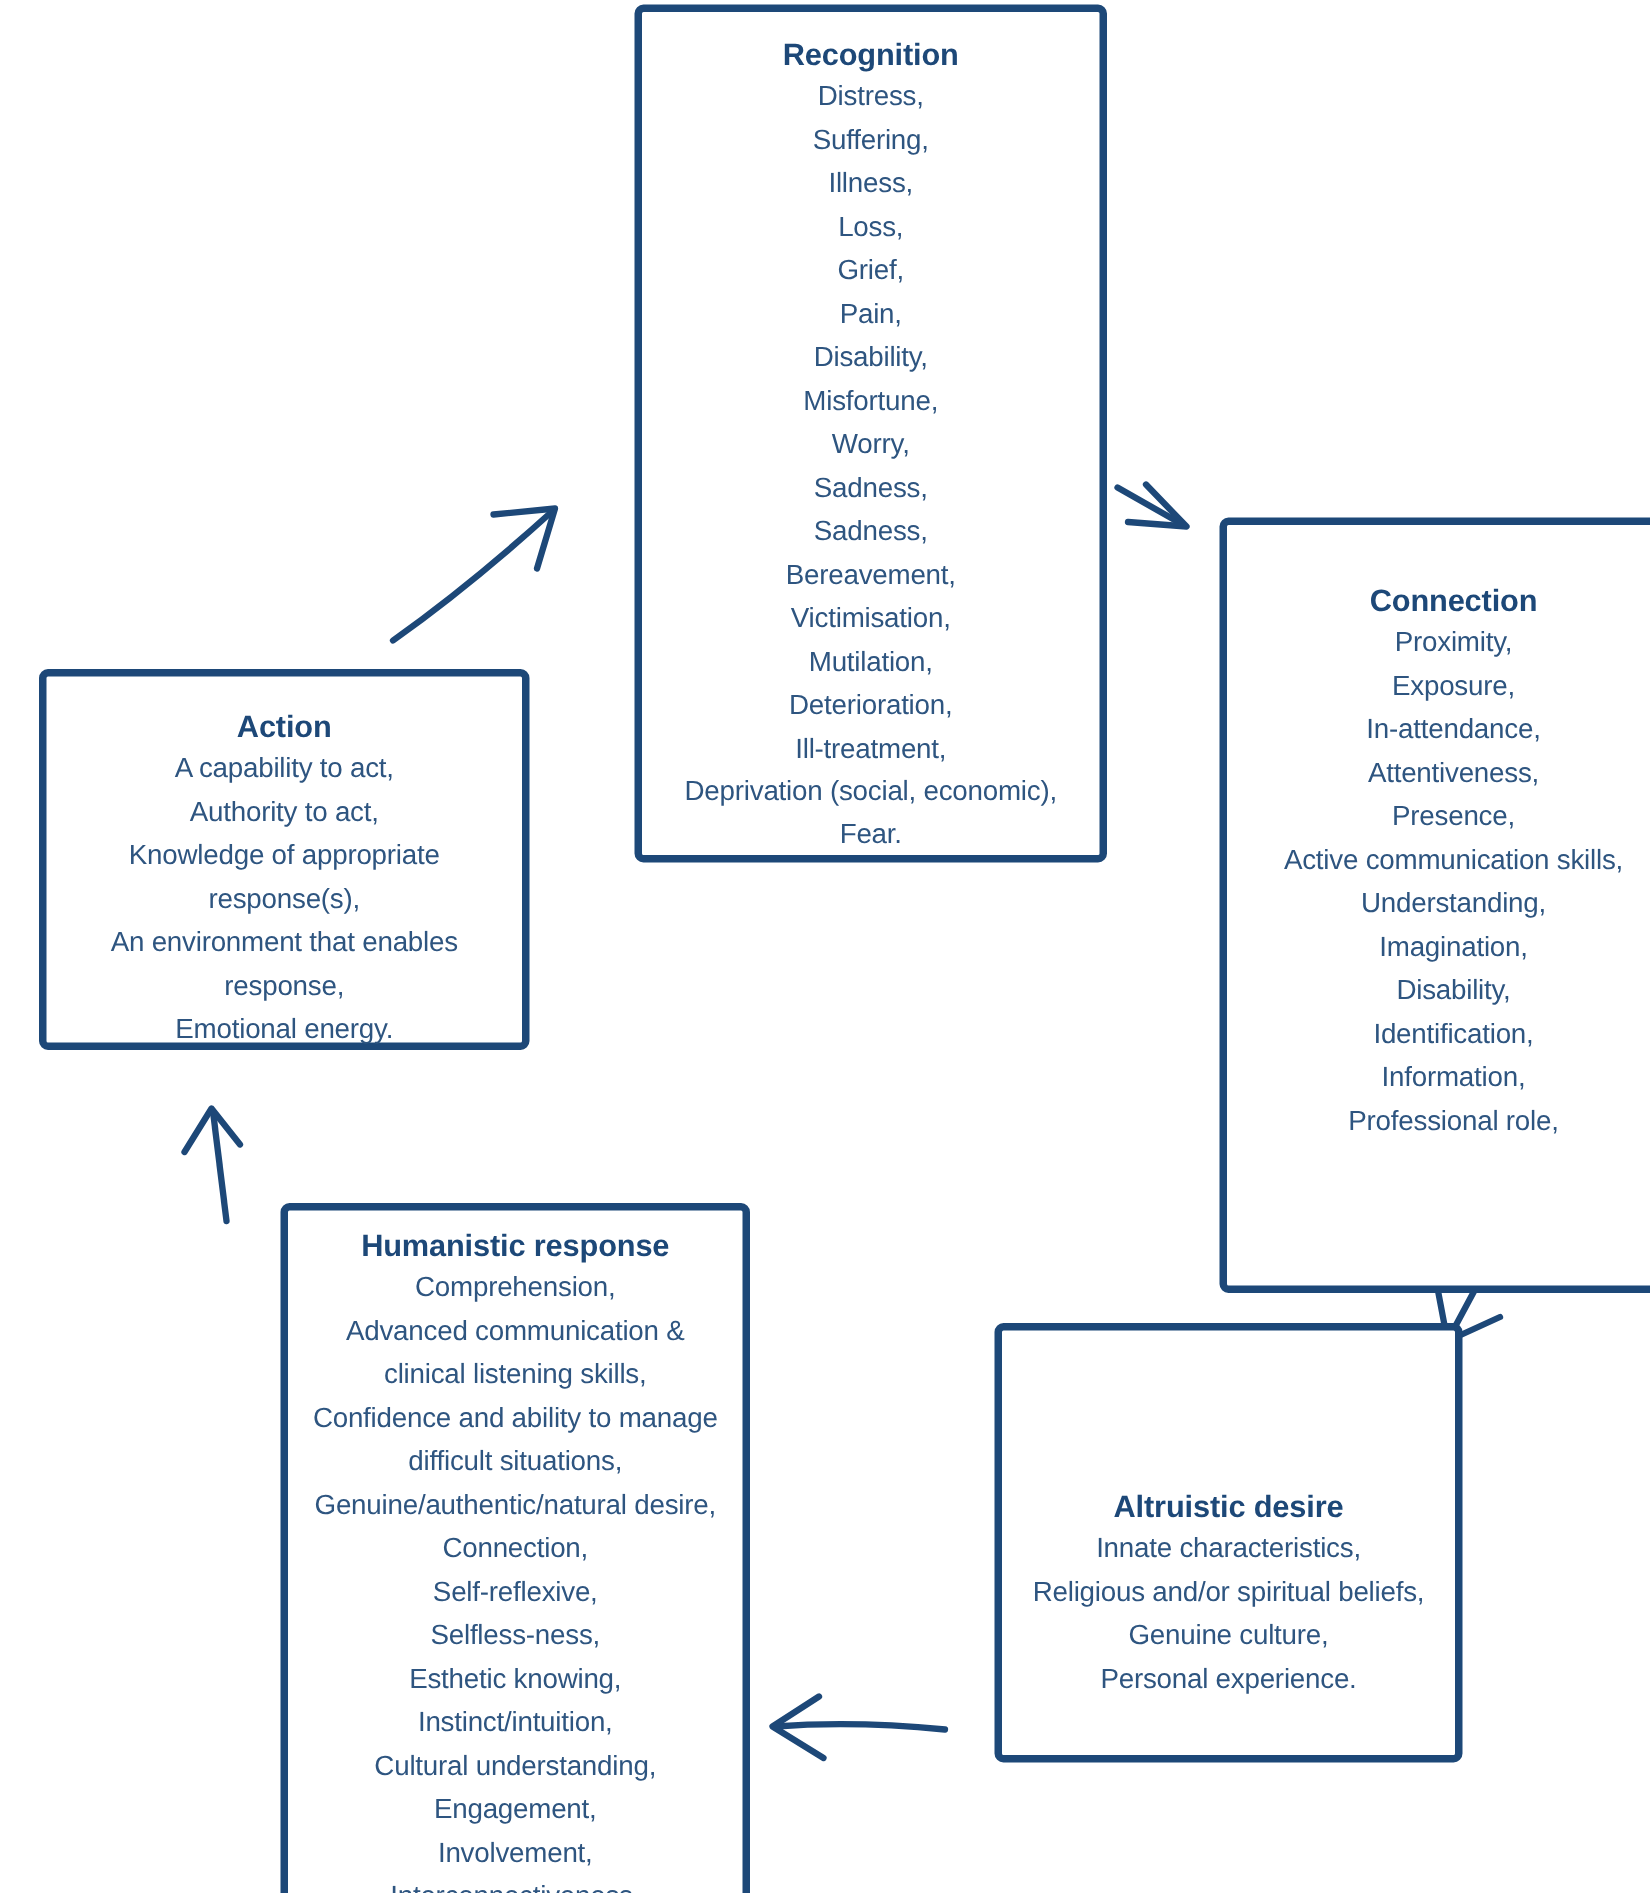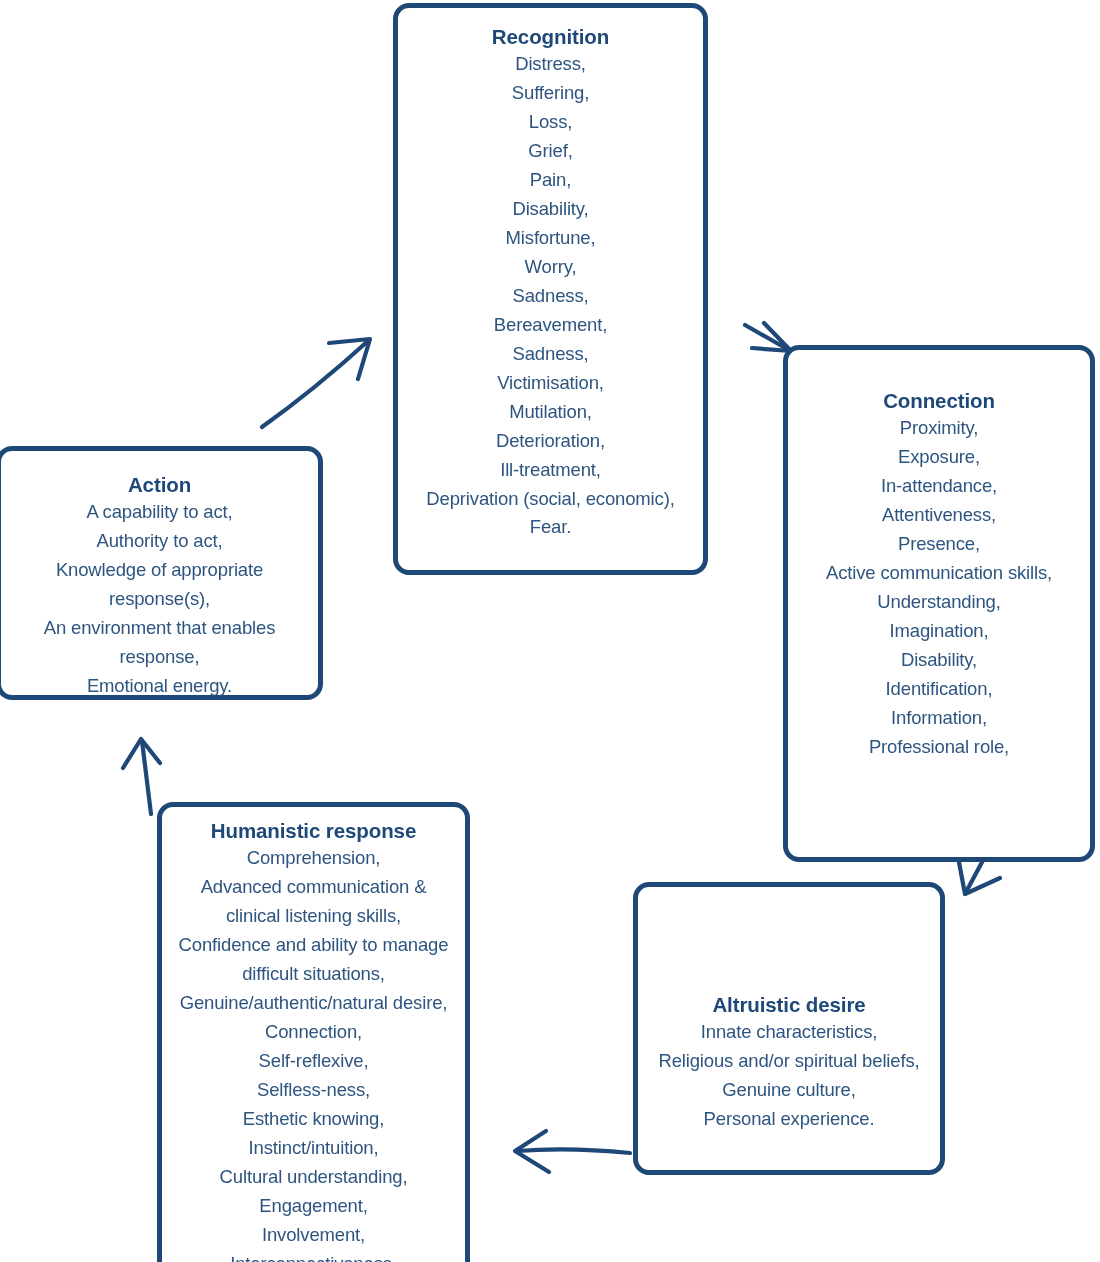--- a/index.html
+++ b/index.html
@@ -23,27 +23,28 @@
     left: 0;
     top: 0;
     width: 1100px;
     height: 1262px;
     pointer-events: none;
   }
   .node {
     position: absolute;
     box-sizing: border-box;
     border: 5px solid #1d4878;
-    border-radius: 16px;
+    border-radius: 6px;
     background: #ffffff;
     text-align: center;
     display: flex;
     flex-direction: column;
     justify-content: flex-start;
     align-items: center;
+    margin-left: 30px;
   }
   .node-title {
     font-size: 20.5px;
     font-weight: bold;
     color: #1d4878;
     line-height: 1.34;
     letter-spacing: -0.1px;
     white-space: nowrap;
   }
   .node-items {
@@ -115,29 +116,30 @@
       <path d="M 151 814 C 148 790 145 765 142 741" fill="none" stroke="#1d4878" stroke-width="4.2" stroke-linecap="round"></path>
       <path d="M 123 768 L 141 739 L 160 763" fill="none" stroke="#1d4878" stroke-width="4.2" stroke-linecap="round" stroke-linejoin="round"></path>
     </g>
   </svg>
 
   <div class="node" id="node-recognition">
     <div class="node-title">Recognition</div>
     <div class="node-items">
         <span class="item">Distress,</span>
         <span class="item">Suffering,</span>
+        <span class="item">Illness,</span>
         <span class="item">Loss,</span>
         <span class="item">Grief,</span>
         <span class="item">Pain,</span>
         <span class="item">Disability,</span>
         <span class="item">Misfortune,</span>
         <span class="item">Worry,</span>
         <span class="item">Sadness,</span>
+        <span class="item">Sadness,</span>
         <span class="item">Bereavement,</span>
-        <span class="item">Sadness,</span>
         <span class="item">Victimisation,</span>
         <span class="item">Mutilation,</span>
         <span class="item">Deterioration,</span>
         <span class="item">Ill-treatment,</span>
         <span class="item">Deprivation (social, economic),</span>
         <span class="item">Fear.</span>
       </div>
   </div>
 
   <div class="node" id="node-connection">

